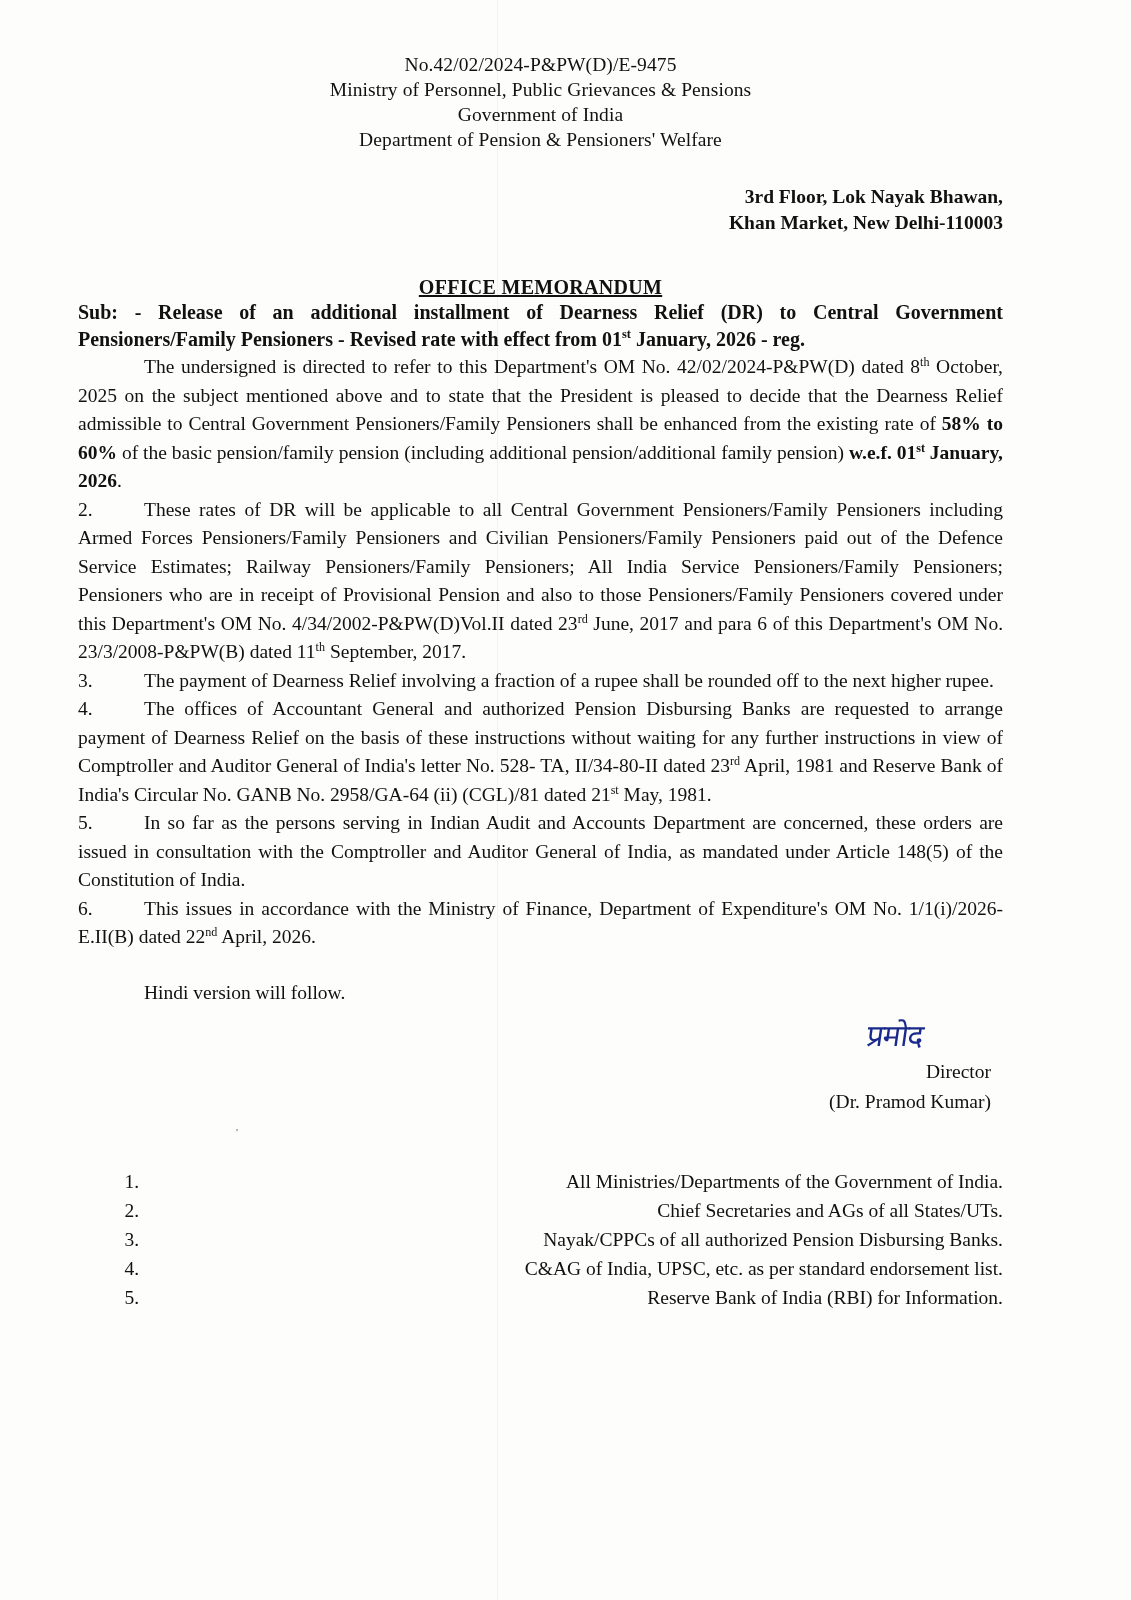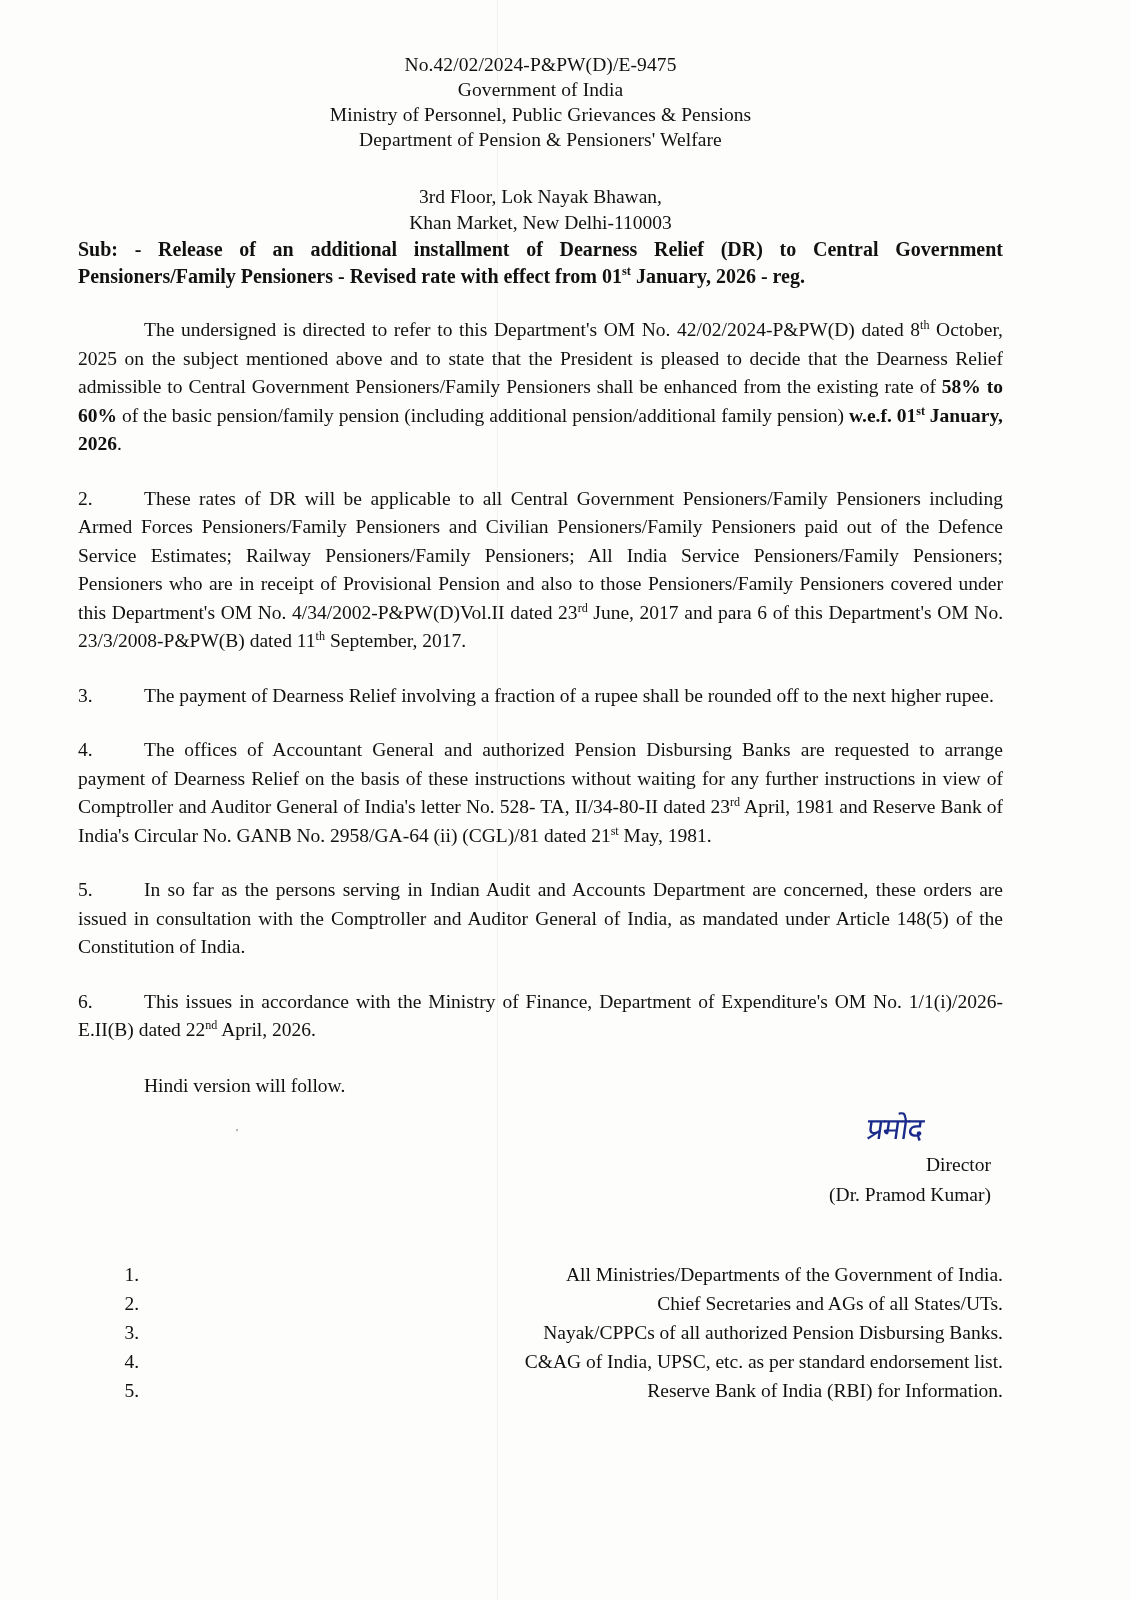--- a/index.html
+++ b/index.html
@@ -27,21 +27,21 @@
     height: 100%;
     background: rgba(0,0,0,0.045);
   }
   .inner {
     position: absolute;
     left: 78px;
     top: 52px;
     width: 925px;
   }
   .center { text-align: center; }
-  .right { text-align: center; }
+  .right { text-align: right; font-weight: bold; }
 
   .hdr-line {
     font-size: 19.5px;
     line-height: 25px;
     letter-spacing: 0.1px;
   }
   .addr-block {
     margin-top: 32px;
     font-size: 19.5px;
     line-height: 26px;
@@ -54,21 +54,20 @@
     letter-spacing: 0.3px;
   }
   .subject {
     font-size: 20px;
     font-weight: bold;
     line-height: 27px;
     text-align: justify;
     text-justify: inter-word;
   }
   .para {
-    margin-top: 26px;
     font-size: 19.5px;
     line-height: 28.5px;
     text-align: justify;
     text-justify: inter-word;
   }
   .para.first { text-indent: 66px; }
   .para .num {
     display: inline-block;
     width: 66px;
   }
@@ -127,30 +126,31 @@
   }
 </style>
 </head>
 <body>
 
 <div class="page">
   <div class="inner">
 
     <div class="center">
       <div class="hdr-line">No.42/02/2024-P&amp;PW(D)/E-9475</div>
+      <div class="hdr-line">Ministry of Personnel, Public Grievances &amp; Pensions</div>
       <div class="hdr-line">Government of India</div>
-      <div class="hdr-line">Ministry of Personnel, Public Grievances &amp; Pensions</div>
       <div class="hdr-line">Department of Pension &amp; Pensioners' Welfare</div>
     </div>
 
     <div class="addr-block right">
       <div>3rd Floor, Lok Nayak Bhawan,</div>
       <div>Khan Market, New Delhi-110003</div>
     </div>
 
+    <div class="om-title center">OFFICE MEMORANDUM</div>
 
     <div class="subject"><span>Sub: -</span><span> Release of an additional installment of Dearness Relief (DR) to Central Government Pensioners/Family Pensioners - Revised rate with effect from 01</span><sup>st</sup><span> January, 2026 - reg.</span></div>
 
     <div class="para first"><span>The undersigned is directed to refer to this Department's OM No. 42/02/2024-P&amp;PW(D) dated 8</span><sup>th</sup><span> October, 2025 on the subject mentioned above and to state that the President is pleased to decide that the Dearness Relief admissible to Central Government Pensioners/Family Pensioners shall be enhanced from the existing rate of </span><b>58% to 60%</b><span> of the basic pension/family pension (including additional pension/additional family pension) </span><b>w.e.f. 01</b><b><sup>st</sup></b><b> January, 2026</b><span>.</span></div>
 
     <div class="para"><span class="num">2.</span><span>These rates of DR will be applicable to all Central Government Pensioners/Family Pensioners including Armed Forces Pensioners/Family Pensioners and Civilian Pensioners/Family Pensioners paid out of the Defence Service Estimates; Railway Pensioners/Family Pensioners; All India Service Pensioners/Family Pensioners; Pensioners who are in receipt of Provisional Pension and also to those Pensioners/Family Pensioners covered under this Department's OM No. 4/34/2002-P&amp;PW(D)Vol.II dated 23</span><sup>rd</sup><span> June, 2017 and para 6 of this Department's OM No. 23/3/2008-P&amp;PW(B) dated 11</span><sup>th</sup><span> September, 2017.</span></div>
 
     <div class="para"><span class="num">3.</span><span>The payment of Dearness Relief involving a fraction of a rupee shall be rounded off to the next higher rupee.</span></div>
 
     <div class="para"><span class="num">4.</span><span>The offices of Accountant General and authorized Pension Disbursing Banks are requested to arrange payment of Dearness Relief on the basis of these instructions without waiting for any further instructions in view of Comptroller and Auditor General of India's letter No. 528- TA, II/34-80-II dated 23</span><sup>rd</sup><span> April, 1981 and Reserve Bank of India's Circular No. GANB No. 2958/GA-64 (ii) (CGL)/81 dated 21</span><sup>st</sup><span> May, 1981.</span></div>

